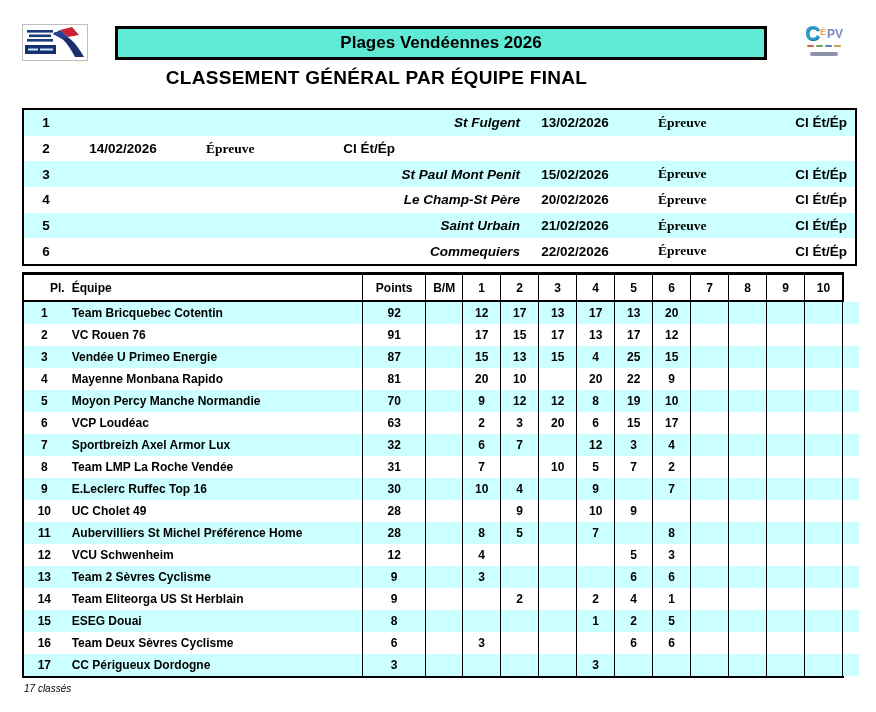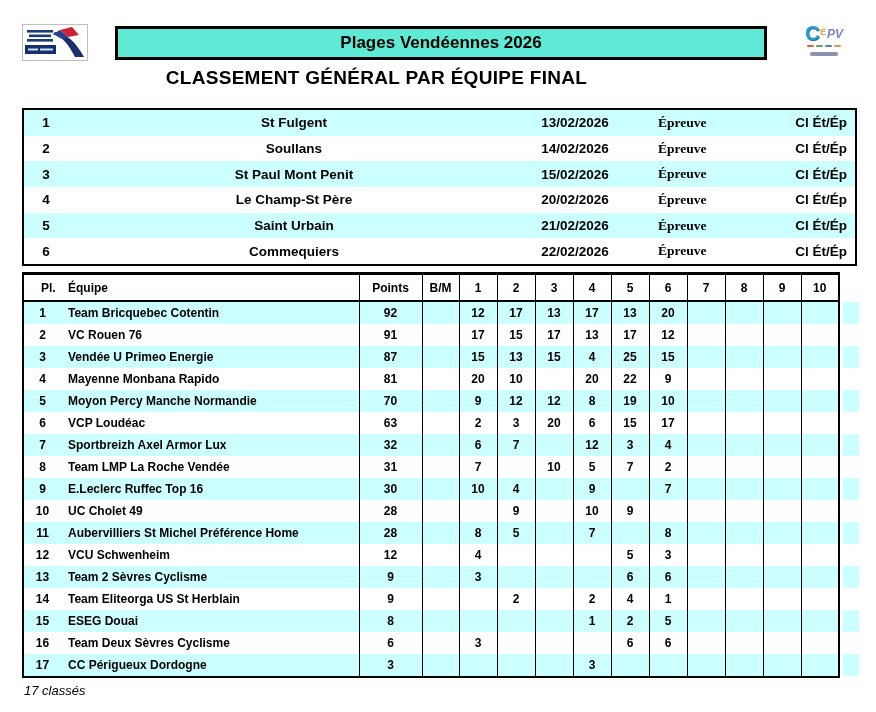--- a/index.html
+++ b/index.html
@@ -20,73 +20,73 @@
     display:flex; align-items:center; justify-content:center;
     font-weight:bold; font-size:17px;
   }
   .logo-right {
     position:absolute; left:790px; top:22px; width:68px; height:42px;
     text-align:center; font-weight:bold; line-height:1;
   }
   .cepv-row { display:flex; align-items:flex-end; justify-content:center; }
   .cepv-c   { font-size:21px; color:#2b9fd0; text-shadow:0.5px 0.5px 0 #1b6f94; }
   .cepv-small{ font-size:9px; color:#e8a33d; margin:0 1px 6px 0; }
-  .cepv-pv  { font-size:12px; font-style:italic; color:#7b86c2; margin-bottom:3px; }
+  .cepv-pv  { font-size:12px; color:#7b86c2; margin-bottom:3px; }
   .cepv-caption { display:flex; gap:2px; justify-content:center; margin-top:2px; }
   .cepv-caption span { display:inline-block; width:7px; height:2px; border-radius:1px; }
   .cepv-sub { margin:5px auto 0; width:28px; height:4px; background:#8a93a8; border-radius:2px; }
 
   .page-title {
     position:absolute; top:67px; left:0; width:753px;
     text-align:center; font-size:19px; font-weight:bold; margin:0;
     letter-spacing:0.3px;
   }
 
   
   .events-table {
     position:absolute; left:22px; top:108px; width:835px; height:158px;
     border:2px solid #000; box-sizing:border-box;
     display:flex; flex-direction:column;
   }
   .ev-row { flex:1; display:flex; align-items:center; font-weight:bold; font-size:13.5px; }
   .ev-row.stripe { background:#CCFFFF; }
   .ev-num   { width:44px; text-align:center; }
-  .ev-name  { flex:1; text-align:center; }
+  .ev-name  { flex:1; text-align:right;font-style:italic; }
   .ev-date  { width:110px; text-align:center; }
   .ev-type  { width:115px; padding-left:28px; box-sizing:border-box; text-align:left;font-family:Liberation Serif, serif; }
   .ev-class { width:110px; text-align:right; padding-right:8px; box-sizing:border-box; }
 
   
   .ranking-table {
     position:absolute; left:22px; top:272px;
     border-collapse:collapse; table-layout:fixed;
     border:2px solid #000; border-top:3px solid #000;
   }
   .ranking-table th, .ranking-table td {
     padding:0; font-weight:bold; font-size:12px;
     overflow:hidden; white-space:nowrap;
   }
   .ranking-table thead th {
     height:25px; border-bottom:2px solid #000; text-align:center; background:#fff;
   }
-  .ranking-table th.hpl   { text-align:left; padding-left:17px; }
+  .ranking-table th.hpl   { text-align:left; padding-left:26px; }
   .ranking-table th.hteam { text-align:left; padding-left:7px;margin-left:8px; }
   .ranking-table .cl { border-left:1px solid #000; }
   .ranking-table tbody td { height:22px; text-align:center; }
   .ranking-table td.tteam { text-align:left; padding-left:7px; }
   .ranking-table tbody tr:nth-child(odd) { background:#CCFFFF; }
 
   .stripe-overflow {
     position:absolute; left:843px; top:302px; width:16px; height:374px;
     background:repeating-linear-gradient(to bottom, #CCFFFF 0 22px, #ffffff 22px 44px);
   }
 
   .footer-note {
     position:absolute; left:24px; top:683px;
-    font-style:italic; font-size:13px;
+    font-style:italic; font-size:10px;
   }
 </style>
 </head>
 <body>
 
 <div class="page">
 
   <div class="logo-left">
     <svg width="66" height="37" viewBox="0 0 66 37">
       <rect x="0.5" y="0.5" width="65" height="36" fill="#ffffff" stroke="#bfbfbf"></rect>
@@ -126,21 +126,20 @@
   <div class="events-table">
       <div class="ev-row stripe">
         <div class="ev-num">1</div>
         <div class="ev-name">St Fulgent</div>
         <div class="ev-date">13/02/2026</div>
         <div class="ev-type">Épreuve</div>
         <div class="ev-class">Cl Ét/Ép</div>
       </div>
       <div class="ev-row">
         <div class="ev-num">2</div>
-        <div class="ev-name">Soullans</div>
         <div class="ev-date">14/02/2026</div>
         <div class="ev-type">Épreuve</div>
         <div class="ev-class">Cl Ét/Ép</div>
       </div>
       <div class="ev-row stripe">
         <div class="ev-num">3</div>
         <div class="ev-name">St Paul Mont Penit</div>
         <div class="ev-date">15/02/2026</div>
         <div class="ev-type">Épreuve</div>
         <div class="ev-class">Cl Ét/Ép</div>

